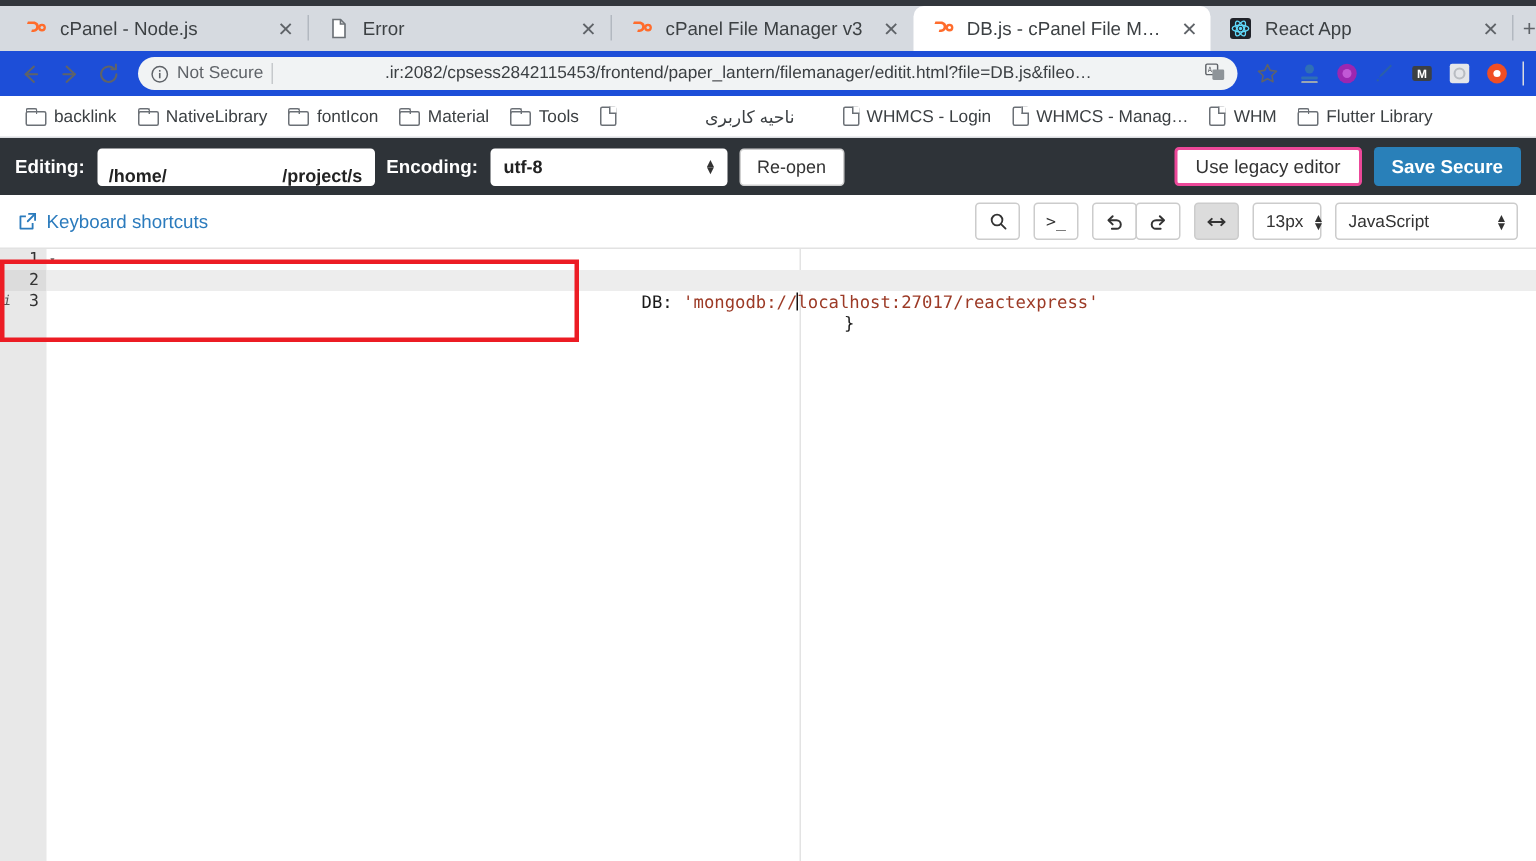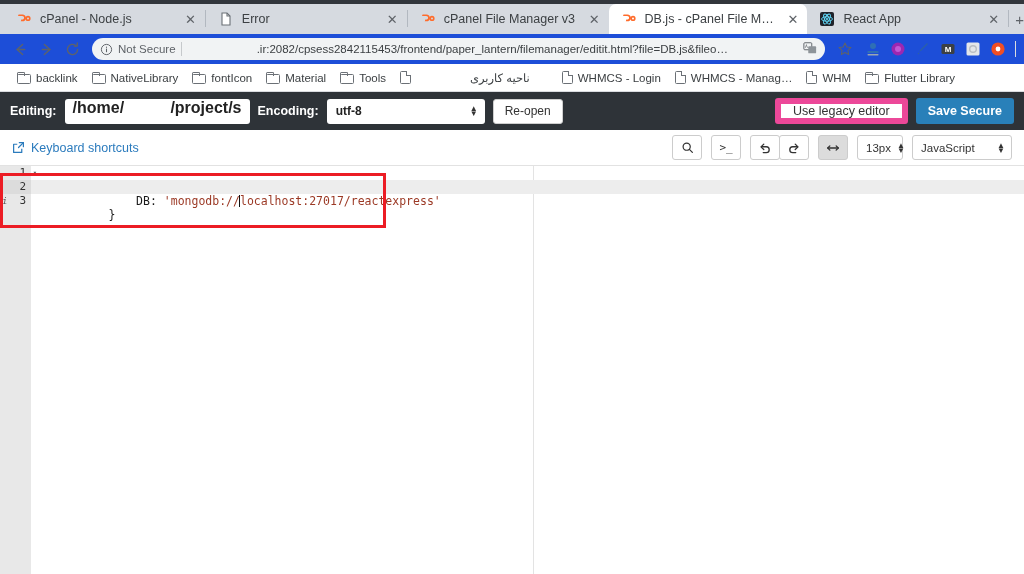--- a/index.html
+++ b/index.html
@@ -73,36 +73,36 @@
   .bm.rtl { direction: rtl; }
   .bm.spacer { flex:1; padding:0; }
 
   
   .cp-topbar {
     height: 38px; background: #2e3338; display:flex; align-items:center;
     padding: 0 10px; gap: 8px; flex: 0 0 38px;
   }
   .cp-label { color:#fff; font-size:12.5px; font-weight:bold; white-space:nowrap;}
   .cp-field {
-    background:#fff; height:25px; border-radius:3px; display:flex; align-items:flex-start;
-    padding: 0 8px; font-size:16px; font-weight:bold; color:#222; white-space:nowrap; overflow:hidden;
+    background:#fff; height:25px; border-radius:3px; display:flex; align-items:flex-end;
+    padding: 0 8px; font-size:12px; font-weight:bold; color:#222; white-space:nowrap; overflow:hidden;
   }
   .cp-path { width: 185px; justify-content: space-between; gap:4px;}
   .cp-select {
     background:#fff; height:25px; border-radius:3px; display:flex; align-items:center;
     justify-content:space-between; padding: 0 7px 0 9px; font-size:12px; font-weight:bold;
     color:#222; width: 158px;
   }
   .spin { display:flex; flex-direction:column; line-height:5px; font-size:8px; color:#333; }
   .cp-btn {
     background:#fff; height:25px; border-radius:3px; display:flex; align-items:center;
     padding: 0 11px; font-size:12px; color:#333; border:1px solid #cfcfcf; white-space:nowrap;
   }
   .cp-spacer { flex:1; }
-  .cp-btn-light { background:#fff; border:6px solid #ec4899; height:26px; padding:0 12px; font-size:12.5px; color:#333;
+  .cp-btn-light { background:#fff; border:2px solid #ec4899; height:26px; padding:0 12px; font-size:12.5px; color:#333;
                   display:flex; align-items:center; border-radius:3px;}
   .cp-btn-primary { background:#2980b9; color:#fff; font-weight:bold; height:26px; padding:0 12px;
                     font-size:12.5px; display:flex; align-items:center; border-radius:3px; }
 
   
   .ed-toolbar {
     height: 36px; background:#fff; border-bottom:1px solid #e2e2e2;
     display:flex; align-items:center; padding: 0 12px; flex:0 0 36px;
   }
   .kb-link { display:flex; align-items:center; gap:6px; color:#2b7bbd; font-size:12.5px;}
@@ -115,42 +115,42 @@
     display:flex; align-items:center; justify-content:center; color:#333; font-size:12px;
   }
   .tb-grp .tb-btn + .tb-btn { margin-left:-1px; }
   .tb-btn.active { background:#dcdcdc; }
   .tb-sel {
     height:25px; border:1px solid #ccc; border-radius:3px; background:#fff;
     display:flex; align-items:center; justify-content:space-between; gap:6px;
     padding: 0 6px 0 8px; font-size:11.5px; color:#333;
   }
   .tb-sel.size { width:46px; }
-  .tb-sel.lang { width:100px; }
+  .tb-sel.lang { width:122px; }
 
   
   .editor-wrap { flex:1; position:relative; background:#fff; overflow:hidden; }
   .gutter {
     position:absolute; left:0; top:0; bottom:0; width:31px; background:#e8e8e8;
   }
   .gutter-line {
     height:14px; line-height:14px; text-align:right; padding-right:5px;
     font-family:"DejaVu Sans Mono", monospace; font-size:11px; color:#333;
     position:relative;
   }
   .gutter-line.active { background:#dcdcdc; }
   .fold {
     position:absolute; right:-6px; top:0; width:8px; color:#666; font-size:7px; line-height:14px;
   }
   .anno { position:absolute; left:2px; top:0; font-size:9px; color:#555; font-style:italic; line-height:14px;}
   .code {
     position:absolute; left:31px; right:0; top:0; bottom:0;
     font-family:"DejaVu Sans Mono", monospace; font-size:11.5px;
   }
-  .code-line { height:14px; line-height:14px; white-space:pre; padding-left:22px; position:relative;}
+  .code-line { height:14px; line-height:14px; white-space:pre; padding-left:22px; position:relative;text-align:center;}
   .code-line.active { background:#ededed; }
   .print-margin { position:absolute; left:533px; top:0; bottom:0; width:1px; background:#e3e3e3; }
   .tok-str { color:#9c3a26; }
   .tok-plain { color:#1a1a1a; }
   .caret { display:inline-block; width:1px; height:12px; background:#111; vertical-align:-2px; margin:0 -0.5px; }
   .annot-box {
     position:absolute; border:3px solid #ec1c24; pointer-events:none;
   }
 </style>
 </head>

